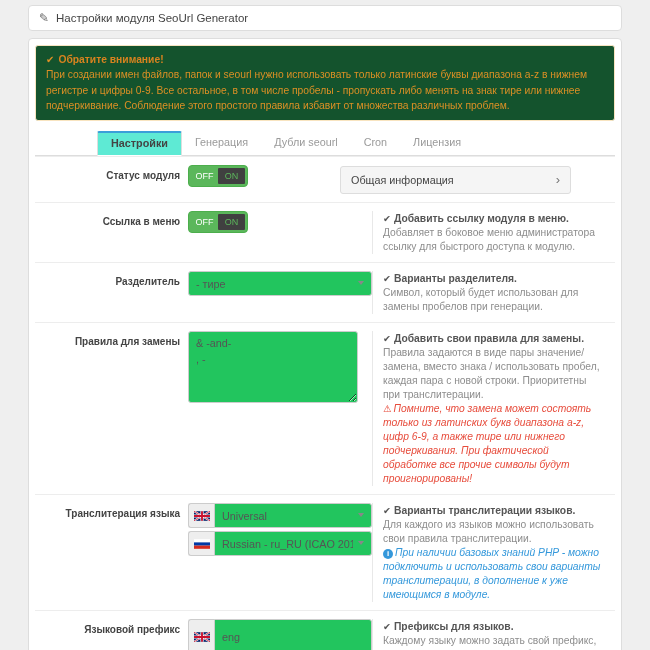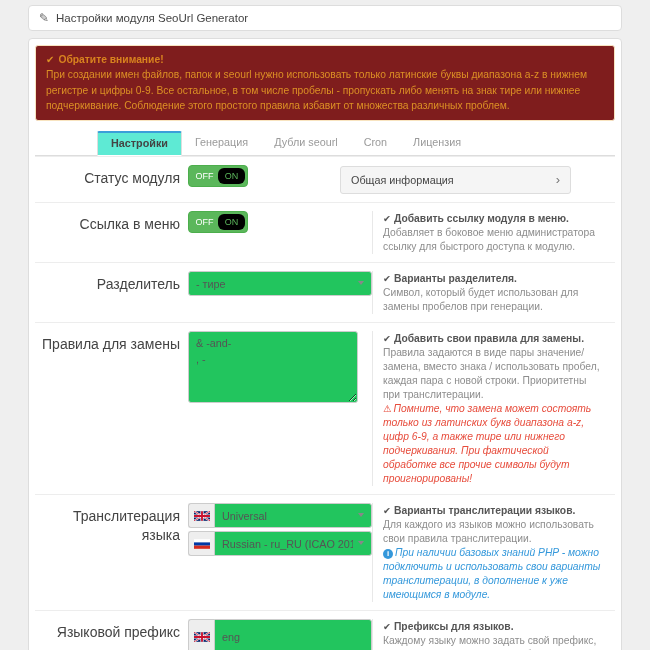--- a/index.html
+++ b/index.html
@@ -14,21 +14,21 @@
 
   
   .page-header { height:26px; display:flex; align-items:center; padding:0 10px; margin-bottom:7px; }
   .page-header .edit-ic { color:#666; font-size:12px; margin-right:7px; }
   .page-header .title { color:#444; font-size:11.5px; }
 
   
   .main { padding:6px 6px 0 6px; }
 
   .alert {
-    background:#7f1d1d; border:1px solid #f8e4c0; border-radius:3px;
+    background:#14532d; border:1px solid #f8e4c0; border-radius:3px;
     padding:6px 10px; color:#dc9025; font-size:10.3px; line-height:1.5;
   }
   .alert .alert-title { font-weight:bold; color:#d9831f; }
   .alert .chk { font-size:10px; margin-right:4px; }
 
   
   .tabs { margin-top:9px; padding-left:62px; border-bottom:1px solid #ddd; display:flex; }
   .tab {
     padding:5px 13px 6px 13px; font-size:10.8px; color:#9a9a9a; cursor:pointer;
     position:relative; top:1px;
@@ -36,21 +36,21 @@
   .tab.active {
     background:#5eead4; color:#444; font-weight:bold;
     border:1px solid #ddd; border-bottom:1px solid #fff;
     border-top:2px solid #3a9fd9; border-radius:2px 2px 0 0;
     padding-top:4px;
   }
 
   
   .frow { display:flex; padding:8px 0; border-top:1px solid #ededed; }
   .frow:first-of-type { border-top:none; }
-  .col-label { width:145px; text-align:right; font-weight:normal; color:#444; font-size:14px; padding-top:4px; line-height:1.3; }
+  .col-label { width:145px; text-align:right; font-weight:bold; color:#444; font-size:10px; padding-top:4px; line-height:1.3; }
   .col-control { width:192px; padding:0 0 0 8px; }
   .col-control > * { width:184px; }
   .col-desc {
     flex:1; border-left:1px solid #e8e8e8; padding:1px 12px 0 10px;
     font-size:10.3px; color:#8d8d8d; line-height:1.36;
   }
   .col-desc.no-border { border-left:none; }
   .desc-title { font-weight:bold; color:#555; }
   .desc-title .chk { color:#555; margin-right:3px; font-size:9.5px; }
   .txt-red { color:#e74c3c; font-style:italic; }
@@ -59,21 +59,21 @@
   .info-ic {
     display:inline-block; width:10px; height:10px; border-radius:50%;
     background:#3498db; color:#fff; font-size:8px; font-weight:bold;
     text-align:center; line-height:10px; font-style:normal; margin-right:2px;
   }
 
   
   .switch { width:60px; height:22px; border-radius:4px; display:flex; overflow:hidden; font-size:9px; font-weight:normal; cursor:pointer; }
   .switch.on { background:#5bb75b; border:1px solid #4cae4c; padding:2px; }
   .switch.on .side-off { flex:1; color:#fff; display:flex; align-items:center; justify-content:center; }
-  .switch.on .side-on  { width:27px; background:#000000; border-radius:6px; color:#5bb75b; display:flex; align-items:center; justify-content:center; }
+  .switch.on .side-on  { width:27px; background:#404040; border-radius:1px; color:#5bb75b; display:flex; align-items:center; justify-content:center; }
 
   
   .accordion {
     margin-left:-42px; width:231px; background:#f5f5f5; border:1px solid #ddd; border-radius:3px;
     display:flex; align-items:center; justify-content:space-between;
     padding:6px 10px; color:#444; font-size:10.8px; cursor:pointer;
   }
   .accordion .chev { color:#777; font-size:13px; line-height:10px; }
 
   

